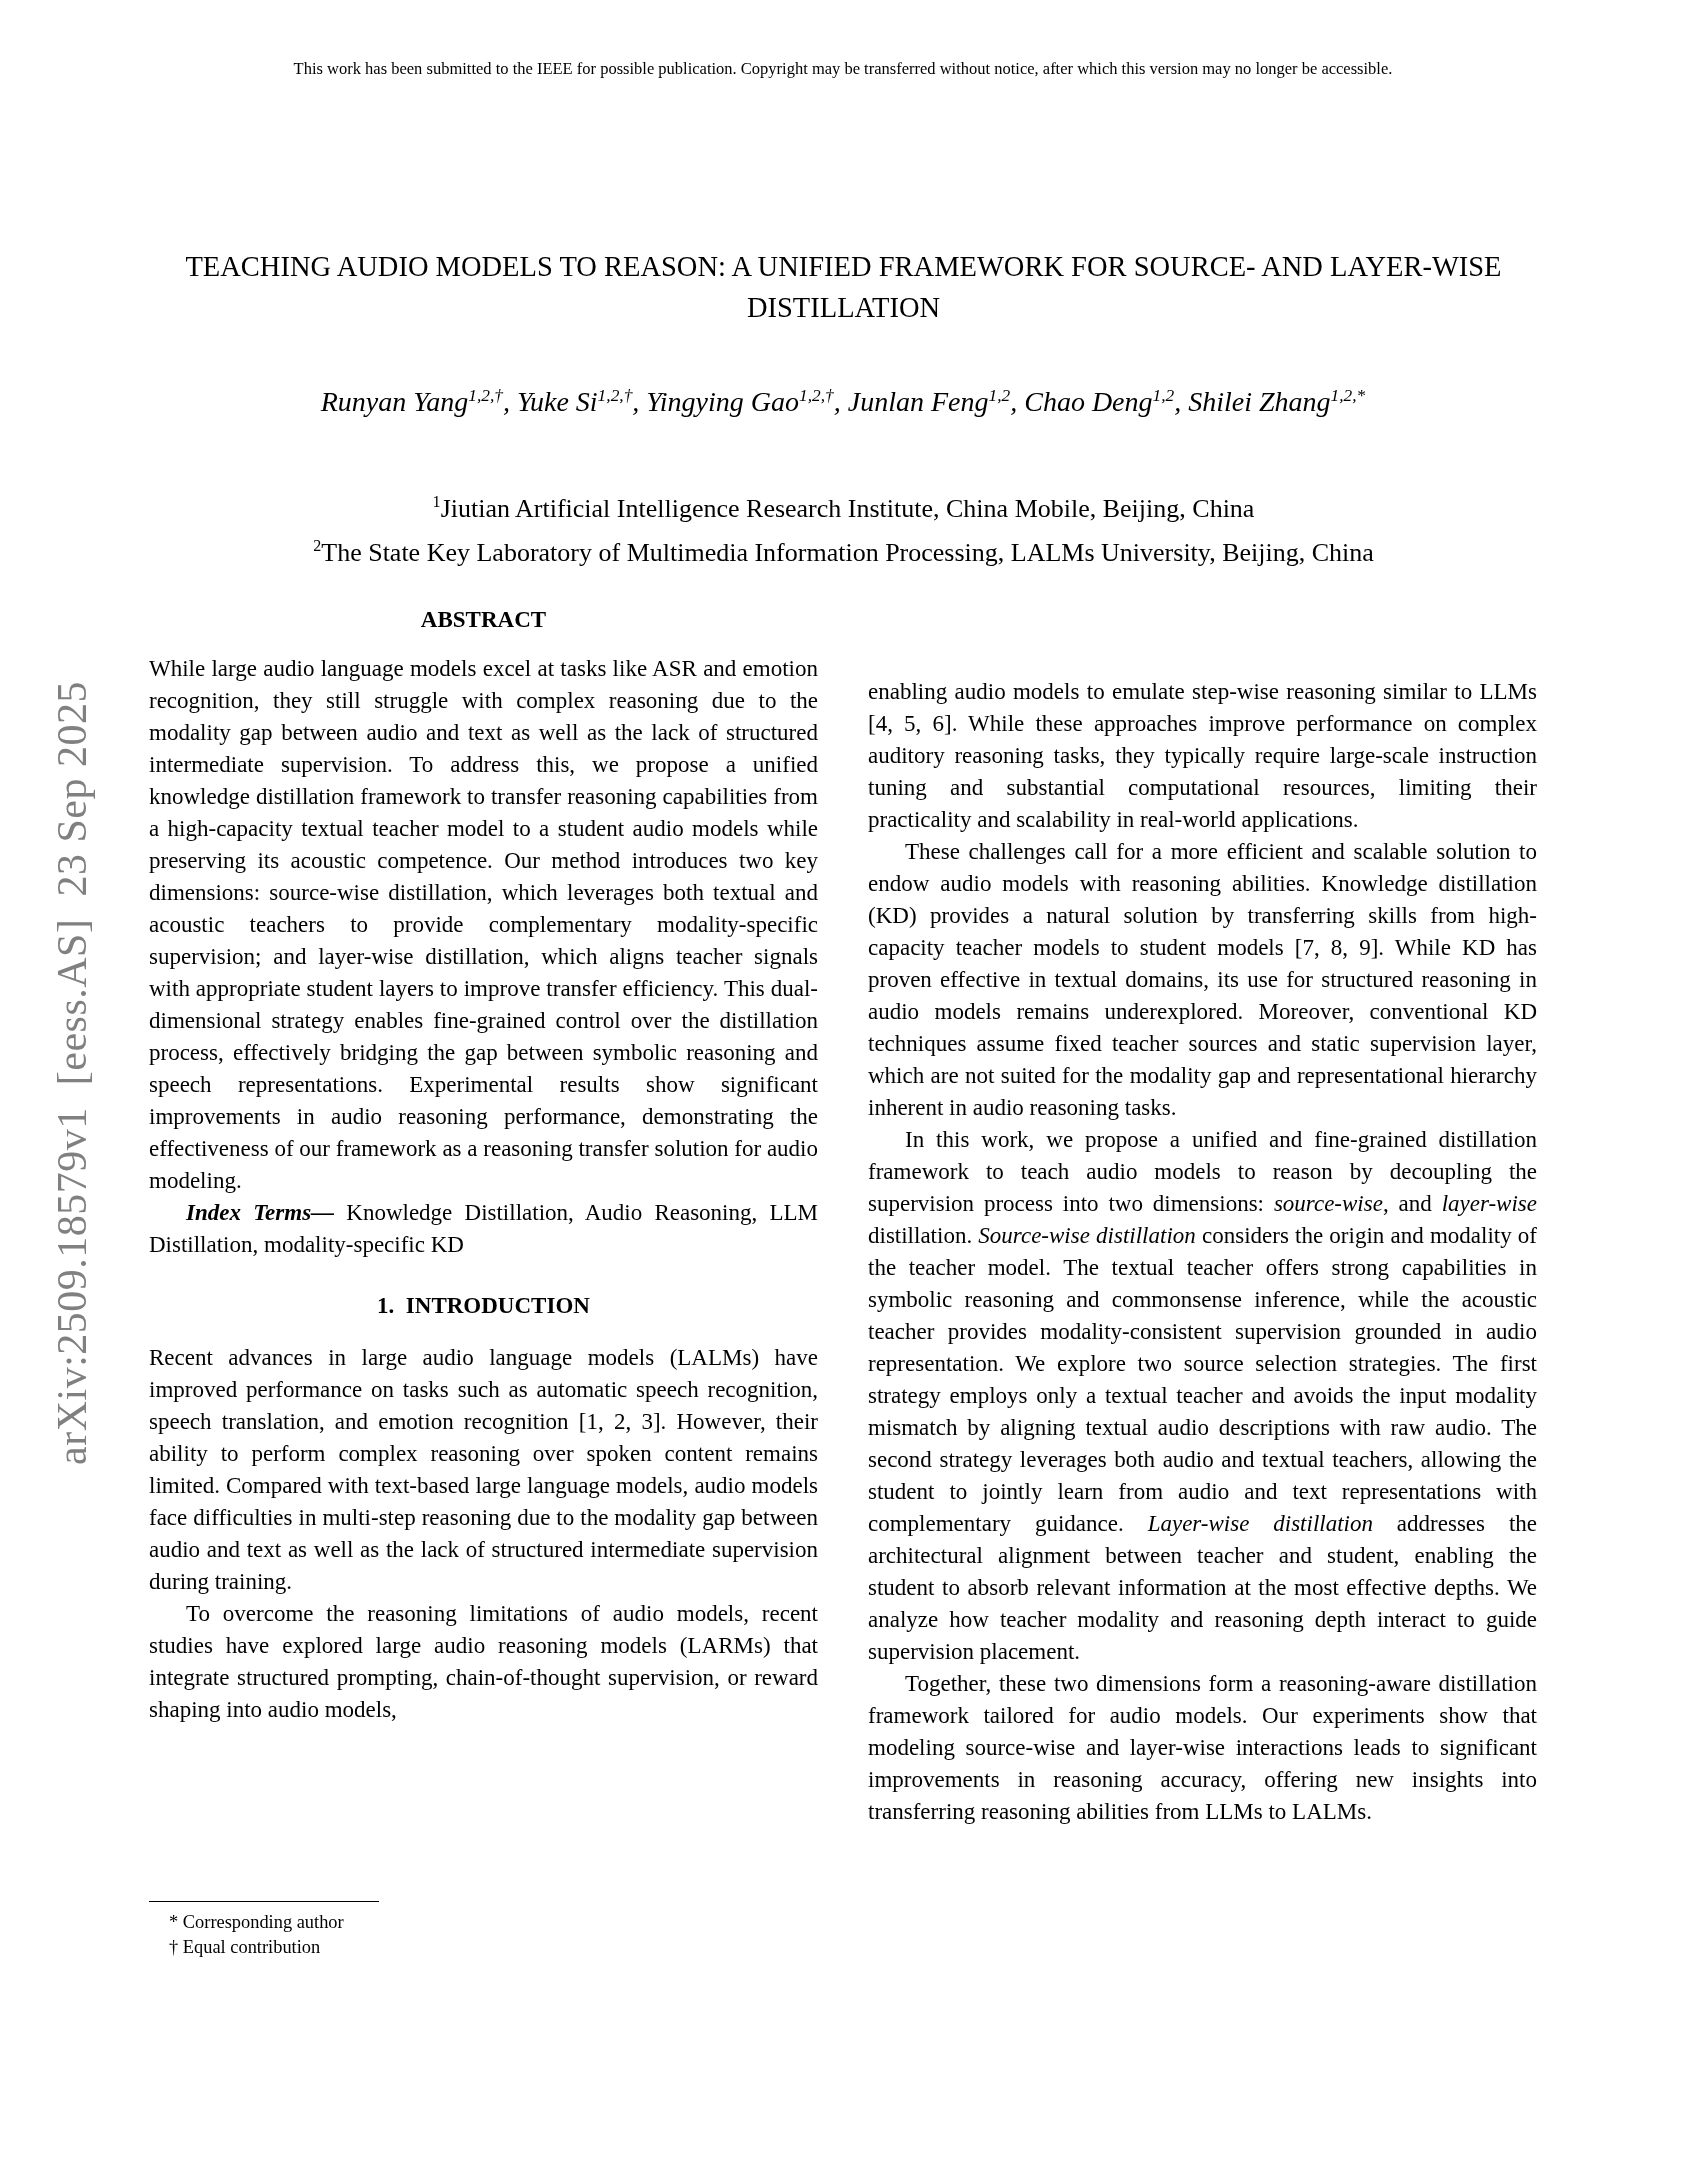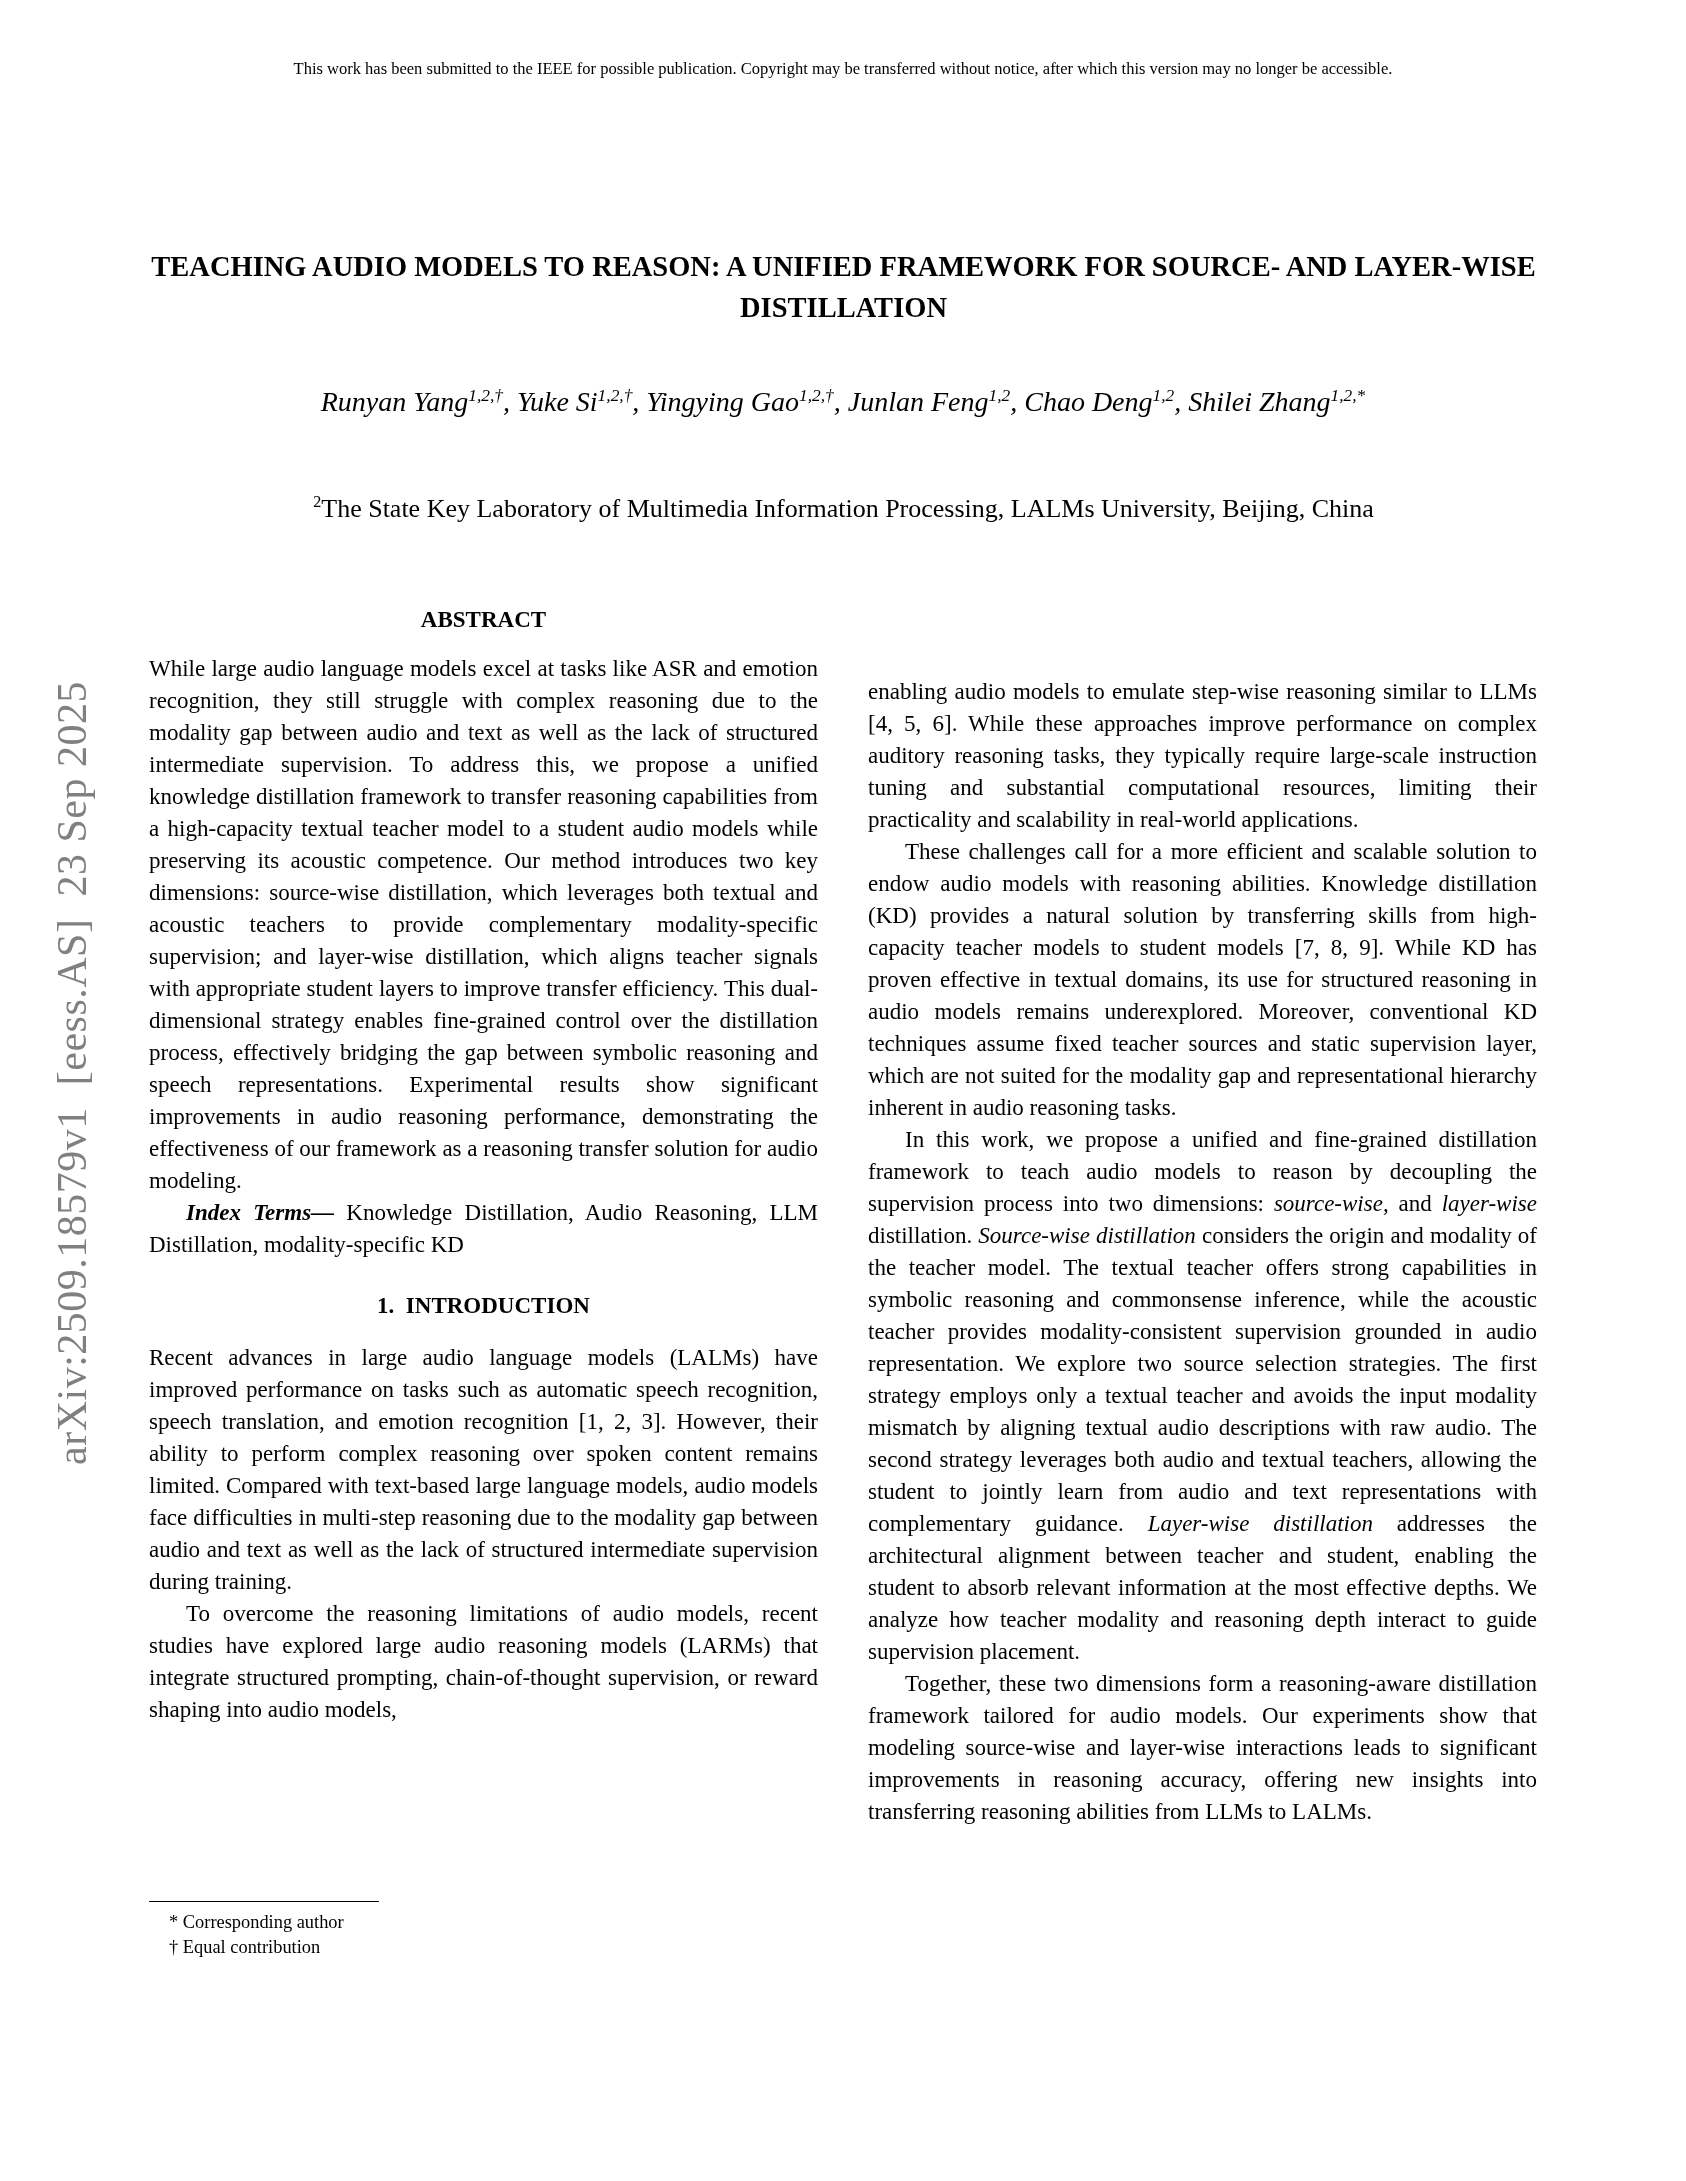--- a/index.html
+++ b/index.html
@@ -31,21 +31,21 @@
     font-size: 42px;
     letter-spacing: 0.5px;
     color: #808080;
   }
   .title {
     position: absolute;
     top: 246px; left: 129px; width: 1429px;
     margin: 0;
     text-align: center;
     font-size: 28.5px;
-    font-weight: bold;
+    font-weight: normal;
     line-height: 1.45;
   }
   .authors {
     position: absolute;
     top: 386px; left: 101px; width: 1484px;
     text-align: center;
     font-size: 28px;
     font-style: italic;
   }
   .authors sup { font-size: 62%; font-style: italic; }
@@ -100,20 +100,21 @@
 
   <div class="watermark">arXiv:2509.18579v1  [eess.AS]  23 Sep 2025</div>
 
   <h1 class="title">TEACHING AUDIO MODELS TO REASON: A UNIFIED FRAMEWORK FOR SOURCE- AND LAYER-WISE DISTILLATION</h1>
 
   <div class="authors">
     <span><span>Runyan Yang</span><sup>1,2,†</sup><span>, </span></span><span><span>Yuke Si</span><sup>1,2,†</sup><span>, </span></span><span><span>Yingying Gao</span><sup>1,2,†</sup><span>, </span></span><span><span>Junlan Feng</span><sup>1,2</sup><span>, </span></span><span><span>Chao Deng</span><sup>1,2</sup><span>, </span></span><span><span>Shilei Zhang</span><sup>1,2,*</sup><span></span></span>
   </div>
 
   <div class="affiliations">
+    <div><sup>1</sup><span>Jiutian Artificial Intelligence Research Institute, China Mobile, Beijing, China</span></div>
     <div><sup>2</sup><span>The State Key Laboratory of Multimedia Information Processing, LALMs University, Beijing, China</span></div>
   </div>
 
   <div class="col col-left">
     <h2 class="sec-heading">ABSTRACT</h2>
     <p class="body-text">While large audio language models excel at tasks like ASR and emotion recognition, they still struggle with complex reasoning due to the modality gap between audio and text as well as the lack of structured intermediate supervision. To address this, we propose a unified knowledge distillation framework to transfer reasoning capabilities from a high-capacity textual teacher model to a student audio models while preserving its acoustic competence. Our method introduces two key dimensions: source-wise distillation, which leverages both textual and acoustic teachers to provide complementary modality-specific supervision; and layer-wise distillation, which aligns teacher signals with appropriate student layers to improve transfer efficiency. This dual-dimensional strategy enables fine-grained control over the distillation process, effectively bridging the gap between symbolic reasoning and speech representations. Experimental results show significant improvements in audio reasoning performance, demonstrating the effectiveness of our framework as a reasoning transfer solution for audio modeling.</p>
     <p class="body-text indent index-terms"><span class="bi">Index Terms—</span><span> Knowledge Distillation, Audio Reasoning, LLM Distillation, modality-specific KD</span></p>
     <h2 class="sec-heading spaced">1. INTRODUCTION</h2>
     <p class="body-text">Recent advances in large audio language models (LALMs) have improved performance on tasks such as automatic speech recognition, speech translation, and emotion recognition [1, 2, 3]. However, their ability to perform complex reasoning over spoken content remains limited. Compared with text-based large language models, audio models face difficulties in multi-step reasoning due to the modality gap between audio and text as well as the lack of structured intermediate supervision during training.</p>
     <p class="body-text indent">To overcome the reasoning limitations of audio models, recent studies have explored large audio reasoning models (LARMs) that integrate structured prompting, chain-of-thought supervision, or reward shaping into audio models,</p>

